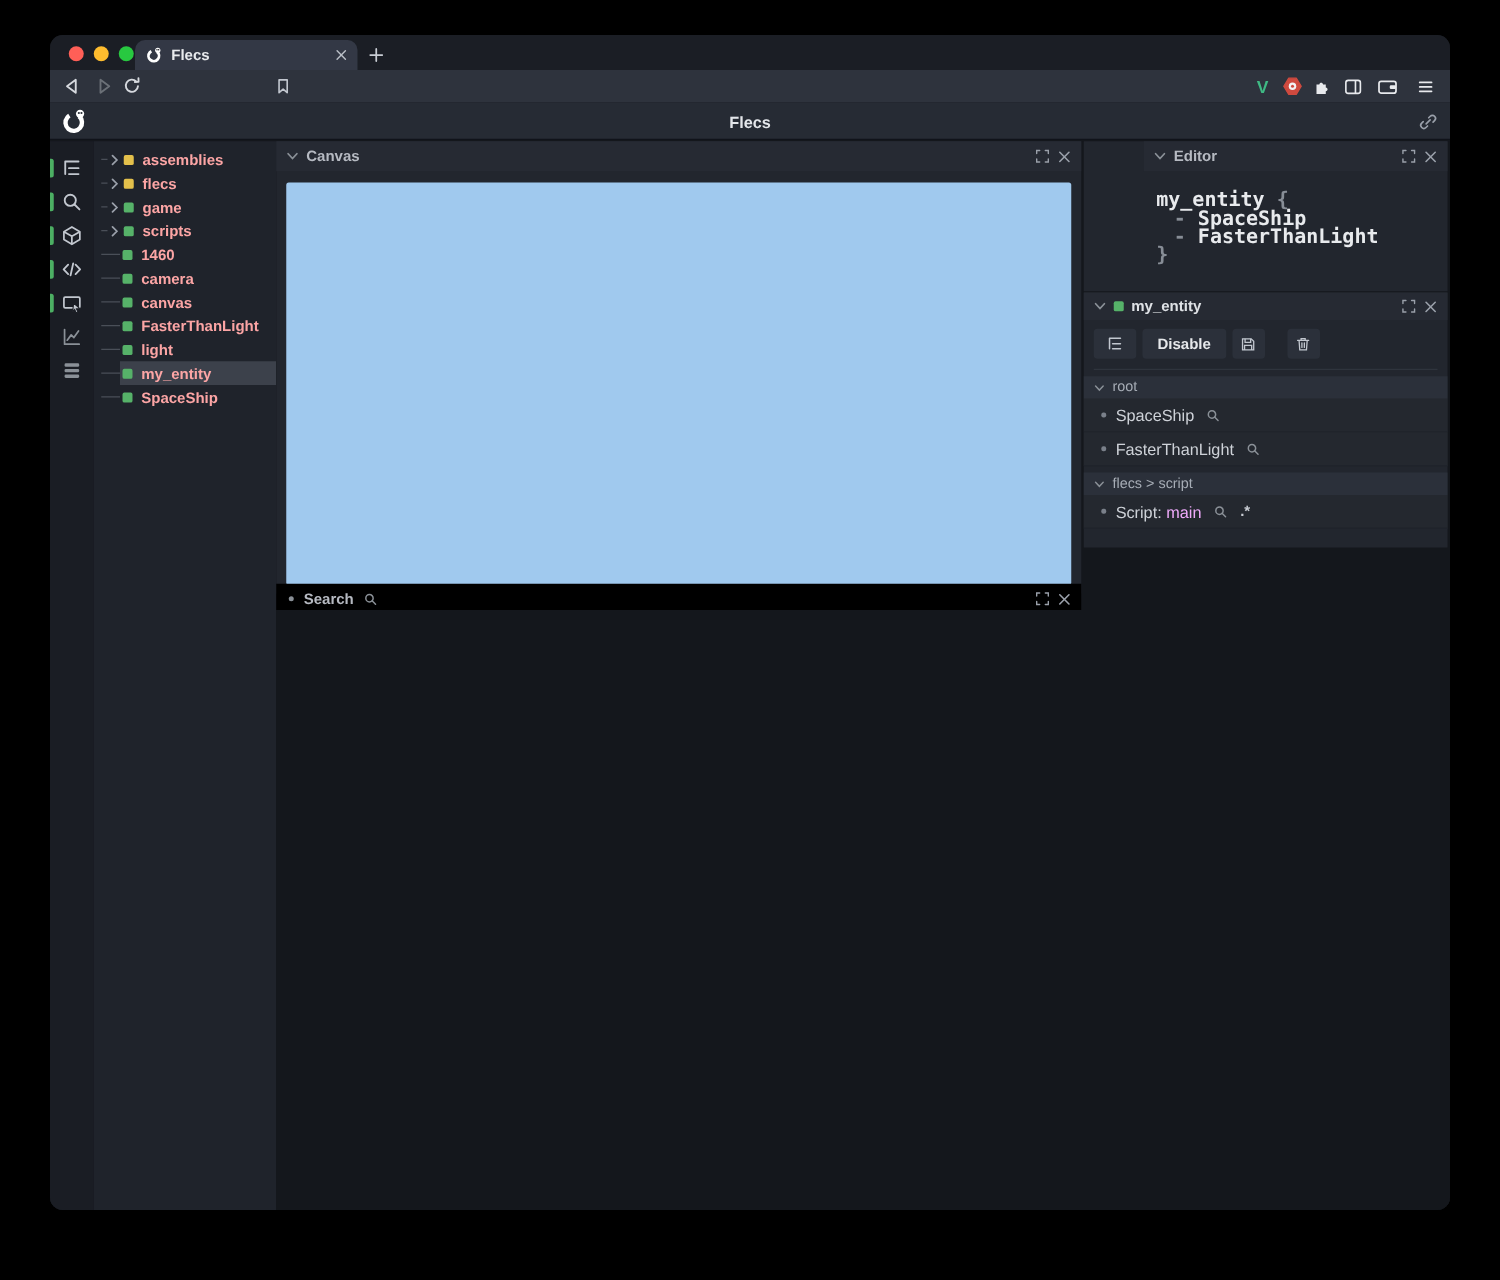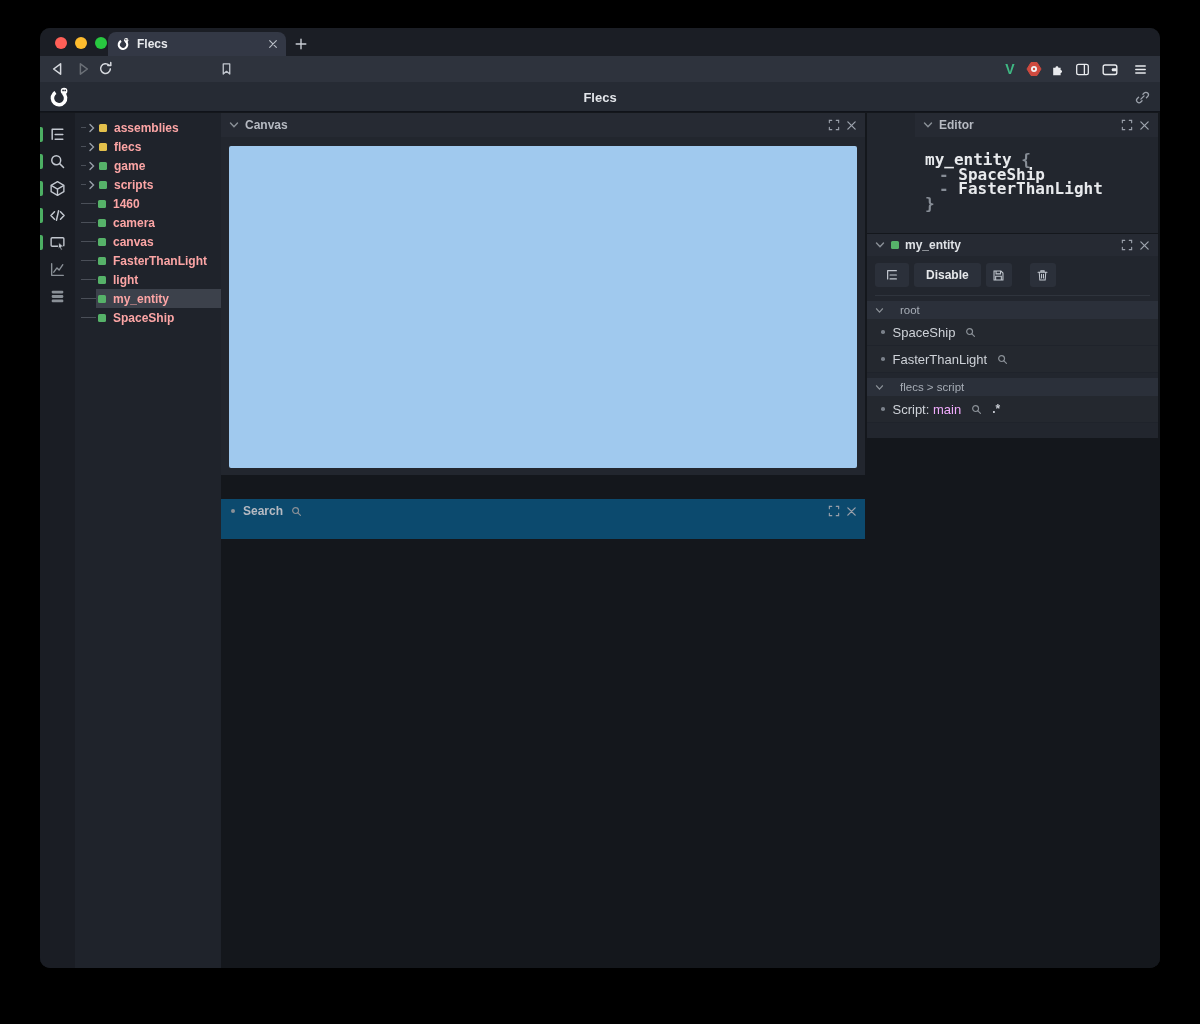--- a/index.html
+++ b/index.html
@@ -71,41 +71,41 @@
   .panel { position:absolute; background:#22262e; }
   .phead { height:24px; background:#262a33; display:flex; align-items:center; padding:0 8px; gap:6px; }
   .ptitle { font-size:12px; font-weight:600; color:#b6bac2; flex:none; }
   .pspace { flex:1; }
   .dot { width:4px; height:4px; border-radius:50%; background:#8a9097; margin:0 2px; }
 
   #canvas-panel { left:0; top:0; width:644px; height:362px; }
   .canvas-body { padding:9px 8px; }
   .blue-canvas { width:628px; height:322px; background:#a0c9ee; border-radius:2px; }
 
-  #search-panel { left:0; top:386px; width:644px; height:40px; background:#0c4a6e; }
+  #search-panel { left:0; top:354px; width:644px; height:21px; background:#000000; }
 
   #editor-panel { left:646px; top:0; width:291px; height:120px;padding-left:48px; }
   .code { padding:16px 10px 0 10px; font-family:"DejaVu Sans Mono", monospace; font-size:16px; line-height:14.6px; }
   .cname { color:#e8eaed; font-weight:700; }
   .cpunct { color:#878d96; font-weight:700; }
   .cindent { padding-left:14px; }
 
   #inspector-panel { left:646px; top:121px; width:291px; height:204px; }
   .ihead { height:22px; background:#262a33; display:flex; align-items:center; padding:0 8px; gap:6px; }
   .ititle { font-size:12px; font-weight:700; color:#dfe2e6; flex:none; }
   .itoolbar { display:flex; align-items:center; gap:5px; padding:7px 8px 6px 8px; }
   .btn { height:24px; background:#2b303a; border:none; border-radius:3px; display:flex; align-items:center;
          justify-content:center; color:#e6e8eb; }
   .btn.iconbtn { width:34px; }
   .btn.textbtn { padding:0 12px; font-size:12px; font-weight:700; font-family:"Liberation Sans",sans-serif; }
   .btn.smallbtn { width:26px; }
   .gap8 { width:8px; }
   .idivider { border-top:1px solid #2f343d; margin:2px 8px 0 8px; }
   .section-header { height:18px; margin-top:5px; background:#2b303a; display:flex; align-items:center;
-                    padding:0 8px; gap:16px; font-size:11.5px; color:#a7adb6; }
+                    padding:0 8px; gap:6px; font-size:11.5px; color:#a7adb6; }
   .irow { height:27px; background:#24282f; border-bottom:1px solid #1f232b; display:flex; align-items:center;
           padding-left:14px; gap:8px; }
   .ibullet { width:3.5px; height:3.5px; border-radius:50%; background:#7a808a; flex:none; }
   .ilabel { font-size:13px; color:#ced2d8; }
   .ivalue { font-size:13px; color:#f0abfc; }
   .isuffix { font-size:12px; color:#c9cdd4; font-weight:700; margin-left:2px; }
   .mag { margin-left:2px; }
 
   svg { display:block; }
 </style>

